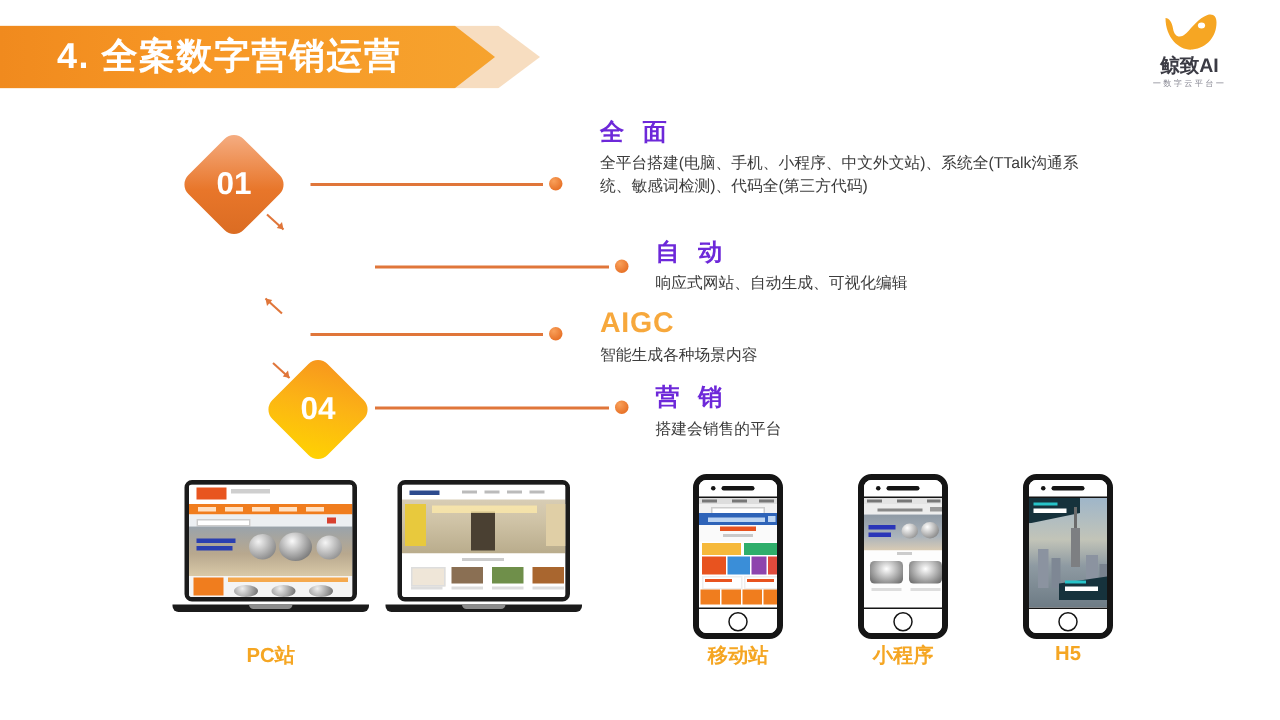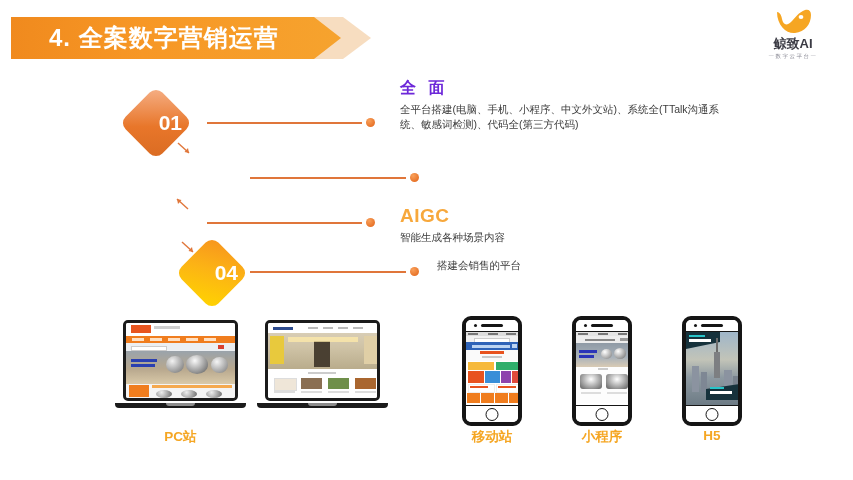--- a/index.html
+++ b/index.html
@@ -4,21 +4,21 @@
 <style>
   html,body{margin:0;padding:0;}
   body{
     width:853px;height:480px;background:#ffffff;overflow:hidden;
     font-family:"Liberation Sans","DejaVu Sans",sans-serif;
     position:relative;
   }
   .slide{position:absolute;left:0;top:0;width:853px;height:480px;}
 
   
-  .title-wrap{position:absolute;left:11px;top:17px;width:375px;height:42px;}
+  .title-wrap{position:absolute;left:0;top:17px;width:375px;height:42px;}
   .title-chev-light{
     position:absolute;left:0;top:0;width:360px;height:42px;
     background:#f7ddc0;
     -webkit-clip-path:polygon(0 0, 332px 0, 360px 21px, 332px 42px, 0 42px);
     clip-path:polygon(0 0, 332px 0, 360px 21px, 332px 42px, 0 42px);
   }
   .title-chev{
     position:absolute;left:0;top:0;width:330px;height:42px;
     background:linear-gradient(90deg,#f08a1e 0%,#f79725 40%,#f6a32e 100%);
     -webkit-clip-path:polygon(0 0, 303px 0, 330px 21px, 303px 42px, 0 42px);
@@ -37,21 +37,21 @@
   .logo-sub{font-size:5.5px;color:#8a8a95;letter-spacing:1.5px;margin-top:2px;line-height:7px;}
 
   
   .diamond{
     position:absolute;width:52px;height:52px;border-radius:9px;
     transform:rotate(45deg);
   }
   .diamond.dark{background:linear-gradient(135deg,#f6b28a 0%,#e8762a 55%,#d96b22 100%);}
   .diamond.light{background:linear-gradient(150deg,#f7941e 0%,#fcb315 45%,#ffd400 100%);}
   .diamond-label{
-    position:absolute;width:52px;height:52px;line-height:52px;text-align:right;
+    position:absolute;width:52px;height:52px;line-height:52px;text-align:center;
     color:#ffffff;font-size:21px;font-weight:bold;
   }
   .arrow{position:absolute;width:18px;height:18px;}
 
   
   .conn{position:absolute;height:1.6px;background:#e0763a;}
   .bullet{position:absolute;width:9px;height:9px;border-radius:50%;
     background:radial-gradient(circle at 35% 30%,#f9a05a,#e8742a 70%);}
 
   
@@ -143,27 +143,32 @@
   <div class="bullet" style="left:366px;top:218px;"></div>
 
   <div class="conn" style="left:250px;top:271px;width:156px;"></div>
   <div class="bullet" style="left:410px;top:267px;"></div>
 
   <div class="blk" style="left:400px;top:78px;width:340px;">
     <h3 class="cn-head">全 面</h3>
     <p>全平台搭建(电脑、手机、小程序、中文外文站)、系统全(TTalk沟通系统、敏感词检测)、代码全(第三方代码)</p>
   </div>
 
+  <div class="blk" style="left:437px;top:158px;width:310px;">
+    <h3 class="cn-head">自 动</h3>
+    <p>响应式网站、自动生成、可视化编辑</p>
+  </div>
 
   <div class="blk" style="left:400px;top:205px;width:310px;">
     <h3 class="en-head">AIGC</h3>
     <p>智能生成各种场景内容</p>
   </div>
 
   <div class="blk" style="left:437px;top:255px;width:310px;">
+    <h3 class="cn-head">营 销</h3>
     <p>搭建会销售的平台</p>
   </div>
 
   <div class="device" style="left:123px;top:320px;width:115px;">
     <div class="lap-body" style="height:75px;">
       <div class="lap-screen">
         <div class="bar" style="left:0;top:0;width:100%;height:13px;background:#fff;"></div>
         <div class="bar" style="left:5px;top:2px;width:20px;height:8px;background:#e8551f;"></div>
         <div class="bar" style="left:28px;top:3px;width:26px;height:3px;background:#cfcfcf;"></div>
         <div class="bar" style="left:0;top:13px;width:100%;height:7px;background:#f07d1e;"></div>

